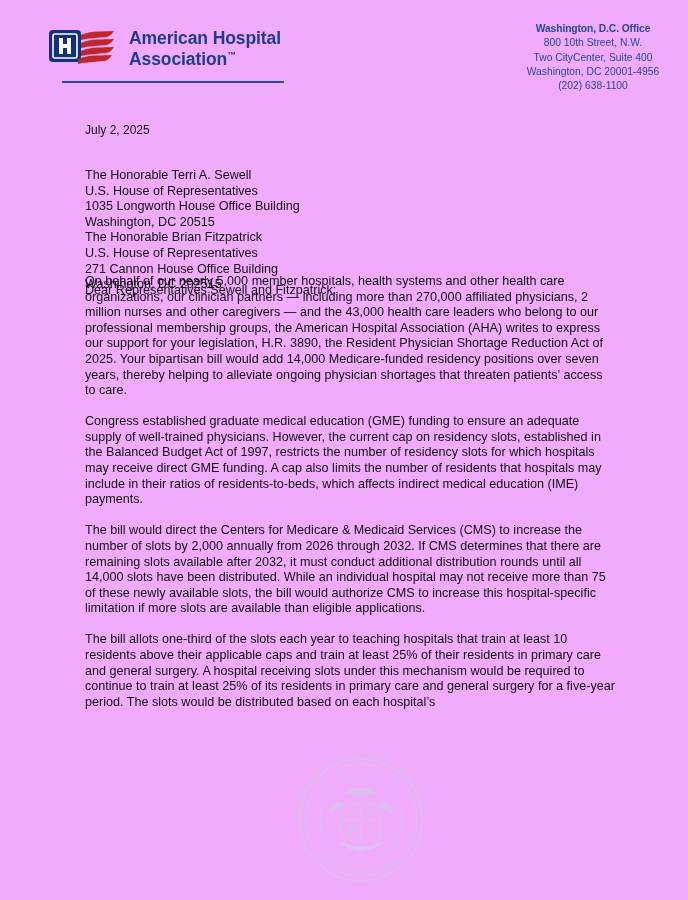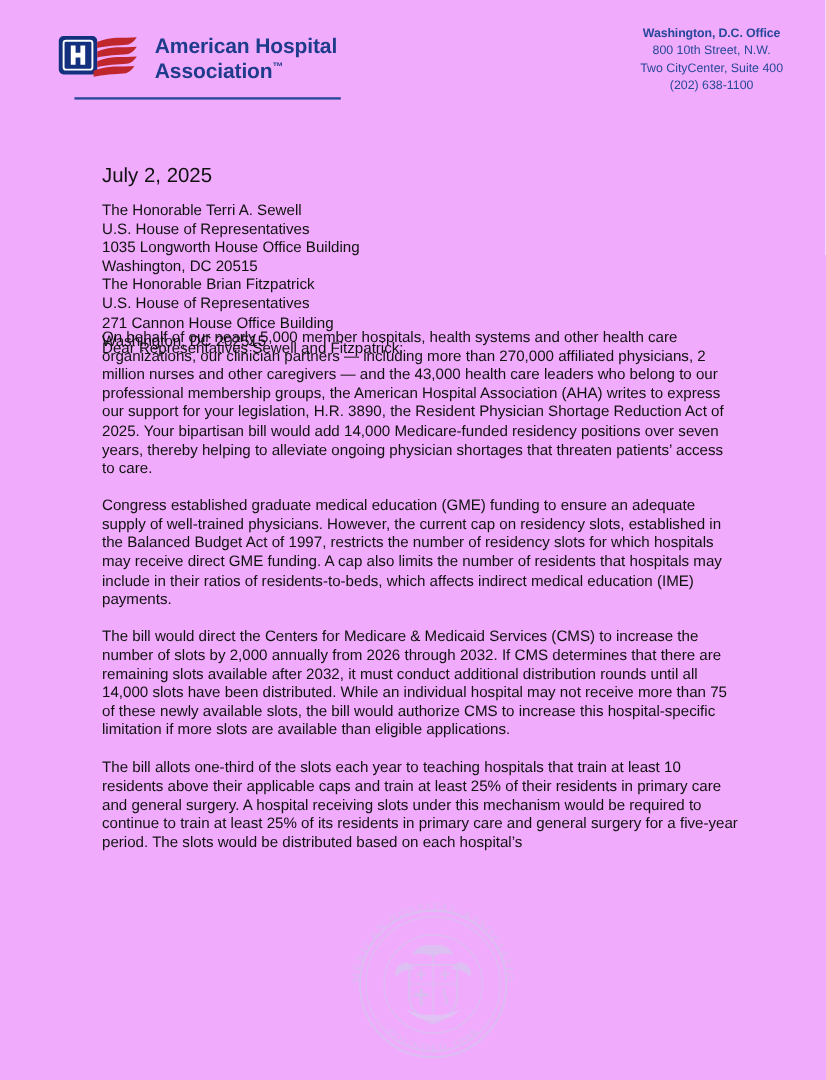--- a/index.html
+++ b/index.html
@@ -86,23 +86,22 @@
   .body-area {
     position: absolute;
     top: 0;
     left: 0;
     width: 688px;
   }
   .date-line {
     position: absolute;
     top: 123px;
     left: 85px;
-    font-size: 17px;
-    color: #111;
-    margin-top: 14px;
+    font-size: 12px;
+    color: #111;
   }
   .recipients {
     position: absolute;
     top: 168px;
     left: 85px;
     width: 530px;
     display: flex;
     flex-direction: column;
   }
   .recipient {
@@ -171,20 +170,21 @@
         <div><span>Association</span><span class="tm">™</span></div>
       </div>
     </div>
     <div class="tagline-rule"></div>
   </div>
 
   <div class="office-block">
     <div class="office-title">Washington, D.C. Office</div>
     <div>800 10th Street, N.W.</div>
     <div>Two CityCenter, Suite 400</div>
+    <div>Washington, DC 20001-4956</div>
     <div>(202) 638-1100</div>
   </div>
 
   <div class="body-area">
 
     <div class="date-line">July 2, 2025</div>
 
     <div class="recipients">
       <div class="recipient recipient-left">
         <div>The Honorable Terri A. Sewell</div>

